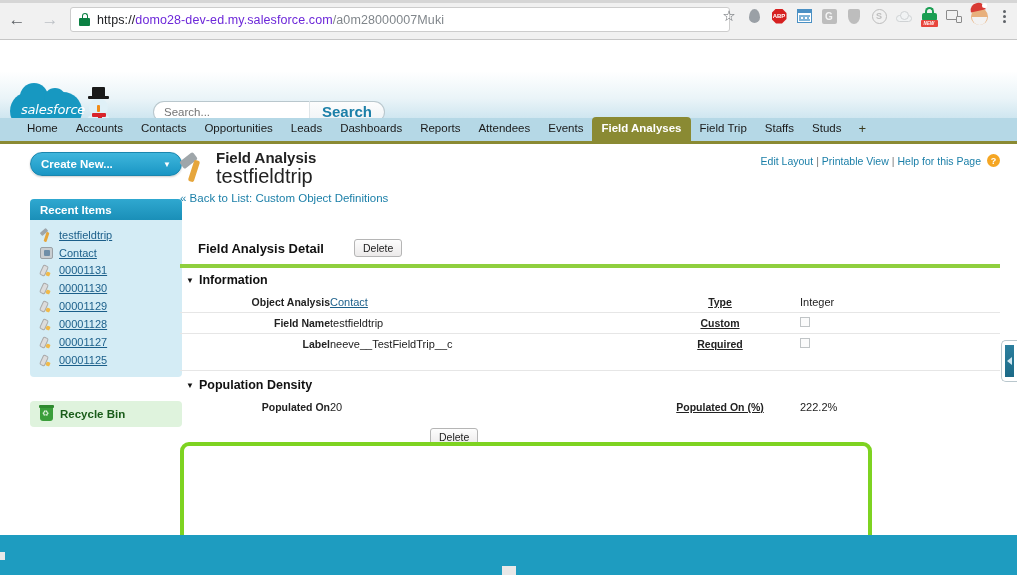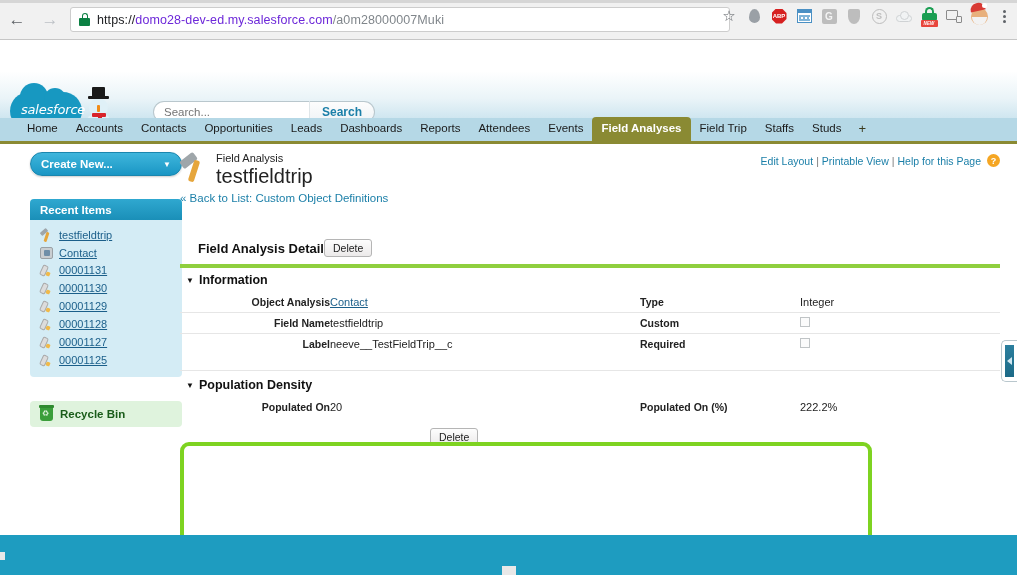--- a/index.html
+++ b/index.html
@@ -108,21 +108,21 @@
 
   .search-wrap { position: absolute; left: 153px; top: 61px; display: flex; }
   .search-box {
     width: 156px; height: 22px; border: 1px solid #b9c7cd; border-right: none;
     border-radius: 11px 0 0 11px; background: #fff; font-size: 11.5px; color: #8a9499;
     padding: 0 10px; line-height: 20px;
   }
   .search-btn {
     height: 22px; padding: 0 12px; border: 1px solid #b9c7cd; border-left: 1px solid #dfe6e9;
     border-radius: 0 11px 11px 0; background: linear-gradient(to bottom,#fdfdfd,#eef3f5);
-    color: #1b7fa8; font-size: 12px; font-weight: 700; line-height: 20px; cursor: pointer;
+    color: #1b7fa8; font-size: 15px; font-weight: 700; line-height: 20px; cursor: pointer;
   }
 
   .hdr-right { position: absolute; right: 14px; top: 62px; display: flex; align-items: center; gap: 14px; }
   .hdr-link { font-size: 11.5px; color: #1b7fa8; text-decoration: none; white-space: nowrap; }
   .hdr-link .caret { font-size: 8px; margin-left: 3px; color:#1b7fa8; }
   .univ-btn {
     background: #1798c1; color: #fff; font-size: 13px; font-weight: 700;
     padding: 5px 14px; border-radius: 14px; display: flex; align-items: center; gap: 12px; cursor: pointer;
   }
   .univ-btn .caret { font-size: 8px; }
@@ -178,33 +178,33 @@
   .recycle-ico::before { content:''; position:absolute; left:-1px; top:-2px; width:15px; height:3px; background:#2f8a2f; border-radius:1px; }
   .recycle-ico::after { content:'♻'; position:absolute; left:2px; top:2px; font-size:8px; color:#dff3dd; line-height:9px; }
   .recycle-lbl { font-size: 11.5px; color: #1a5c1a; font-weight: 700; }
 
   
   .main { position: absolute; left: 180px; top: 6px; width: 820px; }
   .rec-head { display: flex; align-items: flex-start; gap: 8px; position: relative; }
   .rec-ico { width: 28px; height: 30px; position: relative; flex: none; margin-top: 4px; }
   .rec-ico .rh-head { position:absolute; left:0; top:2px; width:17px; height:9px; background:#9fa6aa; border-radius:2px; transform: rotate(-38deg); }
   .rec-ico .rh-handle { position:absolute; left:11px; top:6px; width:6px; height:22px; background:#e6a63c; border-radius:2px; transform: rotate(18deg); }
-  .rec-sub { font-size: 11px; color: #222; line-height: 12px; padding-top: 2px; font-weight: 400; }
+  .rec-sub { font-size: 15px; color: #222; line-height: 12px; padding-top: 2px; font-weight: 700; }
   .rec-title { font-size: 20px; color: #222; line-height: 24px; }
   .back-link { margin-top: 20px; font-size: 11.5px; color: #1b7fa8; text-decoration: none; }
   .hdr-links { position: absolute; right: 0; top: 4px; font-size: 10.5px; color: #1b7fa8; display: flex; align-items: center; gap: 3px; }
   .hdr-links a { color: #1b7fa8; text-decoration: none; }
   .hdr-links .sep { color: #7a7a7a; }
   .help-ico {
     width: 13px; height: 13px; border-radius: 50%; background: #f5a623; color: #fff;
     font-size: 9px; font-weight: 700; display: flex; align-items: center; justify-content: center; margin-left: 3px;
   }
 
   .detail-title-row {
-    position: relative; margin-top: 33px; display: flex; align-items: center; padding-left: 18px;
+    position: relative; margin-top: 33px; display: flex; align-items: center; gap: 30px; padding-left: 18px;
   }
   .detail-title { font-size: 13px; font-weight: 700; color: #111; }
   .btn-delete {
     background: linear-gradient(to bottom,#fdfdfd,#eceaea); border: 1px solid #b5b5b5; border-radius: 3px;
     font-size: 10.5px; color: #222; padding: 2px 8px; cursor: pointer;
   }
 
   .green-frame {
     position: absolute; left: 0px; top: 292px; width: 692px; height: 160px;
     border: 4px solid #7ed321; border-radius: 9px; pointer-events: none;
@@ -216,21 +216,21 @@
     display: flex; align-items: center; gap: 5px; font-size: 12.5px; font-weight: 700; color: #111;
     padding: 5px 0 5px 6px;
   }
   .sec-head .tri { font-size: 8px; }
   table.detail-table { width: 100%; border-collapse: collapse; }
   table.detail-table td { padding: 4px 0; vertical-align: top; border-top: 1px solid #e6e6e6; }
   tr.first td { border-top: none; }
   td.lbl { width: 150px; text-align: right; font-size: 10.5px; color: #222; font-weight: 700; padding-right: 10px; }
   td.val { width: 310px; font-size: 11px; color: #222; }
   td.val a { color: #1b5f8a; text-decoration: underline; font-size: 11px; }
-  td.lbl2 { width: 160px; text-align: left; font-size: 10.5px; color: #222; font-weight: 700; padding-right: 10px; }
+  td.lbl2 { width: 160px; text-align: center; font-size: 10.5px; color: #222; font-weight: 700; padding-right: 10px; text-decoration: underline; }
   td.val2 { font-size: 11px; color: #222; }
   .cbox { width: 10px; height: 10px; border: 1px solid #c0c4c6; background: #fbfbfb; display: inline-block; }
 
   .btn-row-bottom { margin-top: 10px; padding-left: 250px; }
 
   
   .collapse-handle {
     position: absolute; right: 0px; top: 196px; width: 16px; height: 42px;
     background: #fff; border: 1px solid #b9c7cd; border-right: none; border-radius: 5px 0 0 5px;
     display: flex; align-items: center; justify-content: center;

